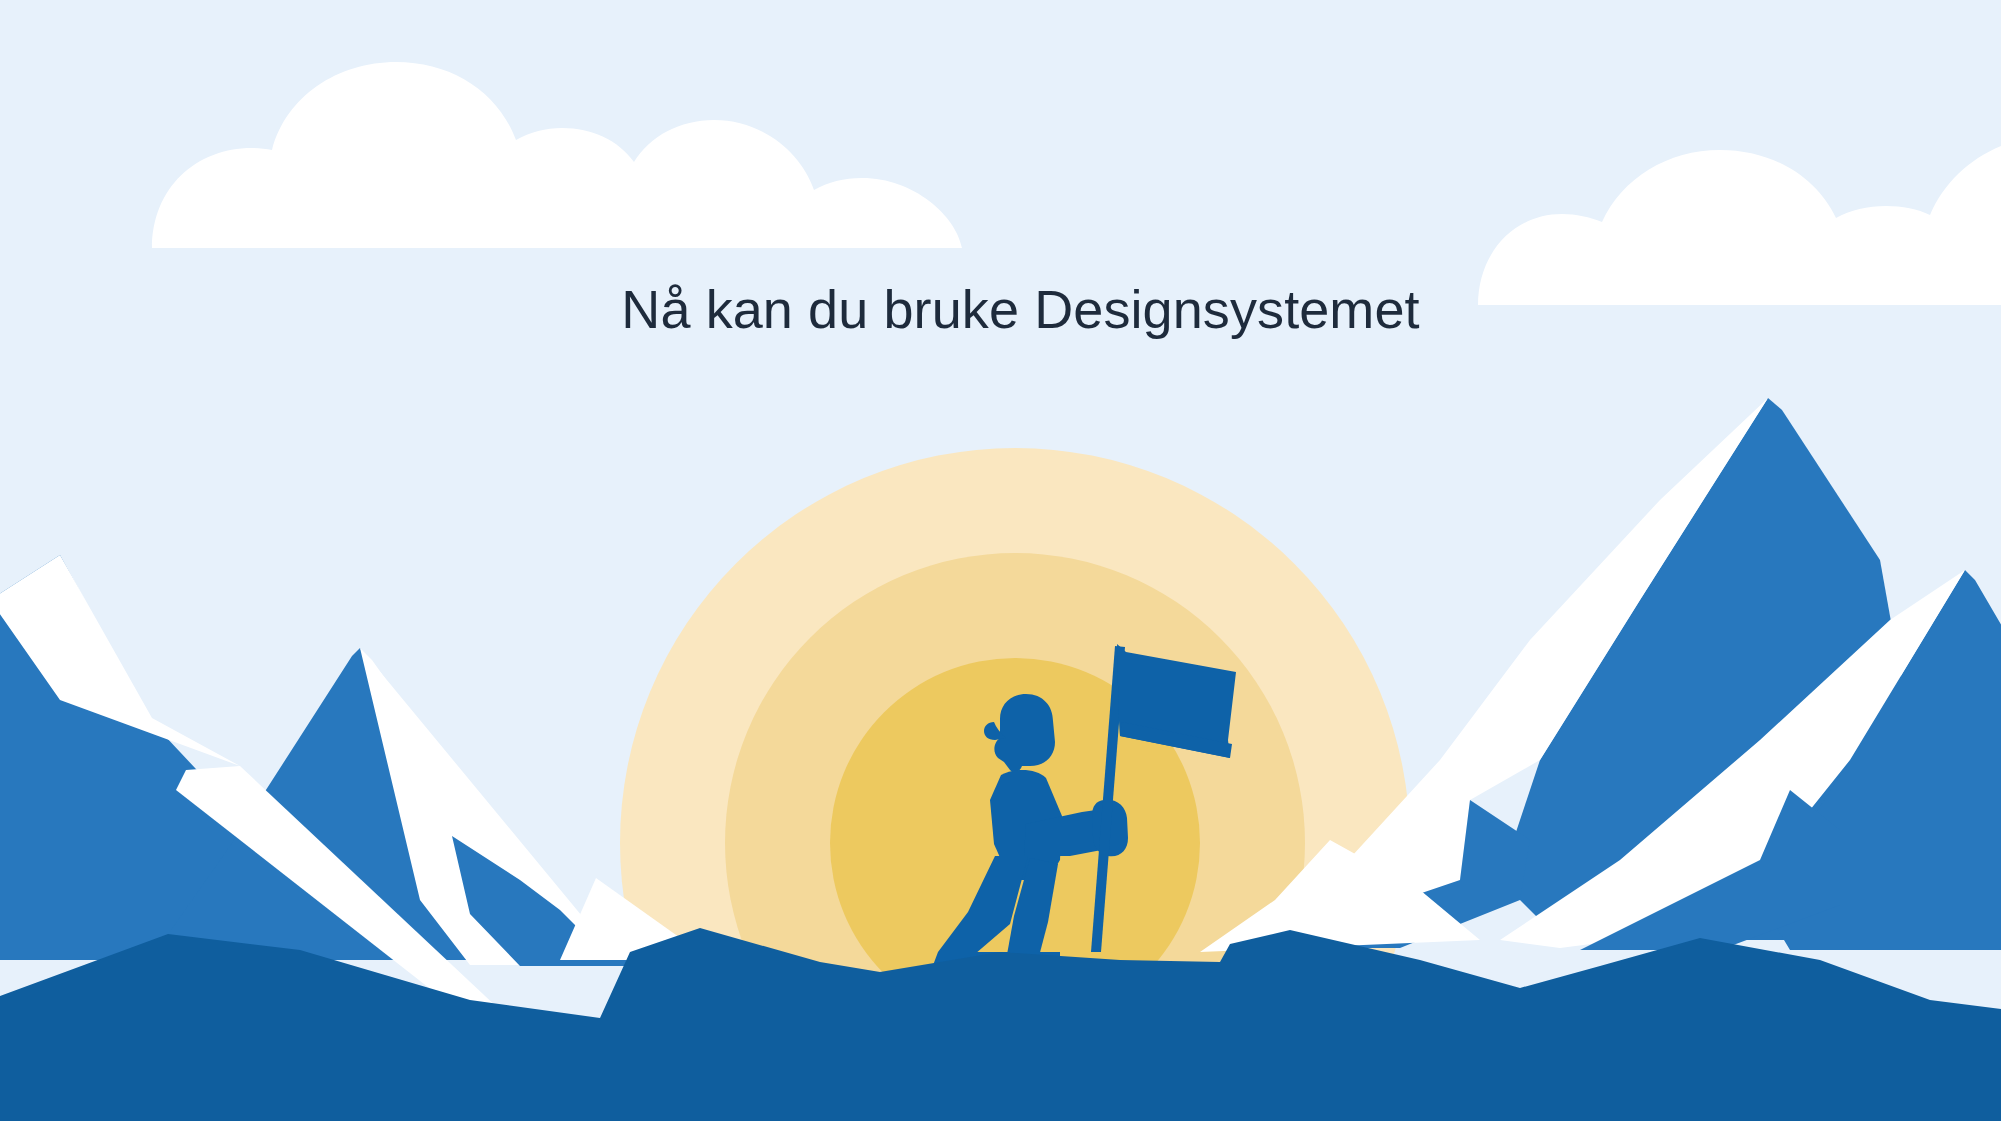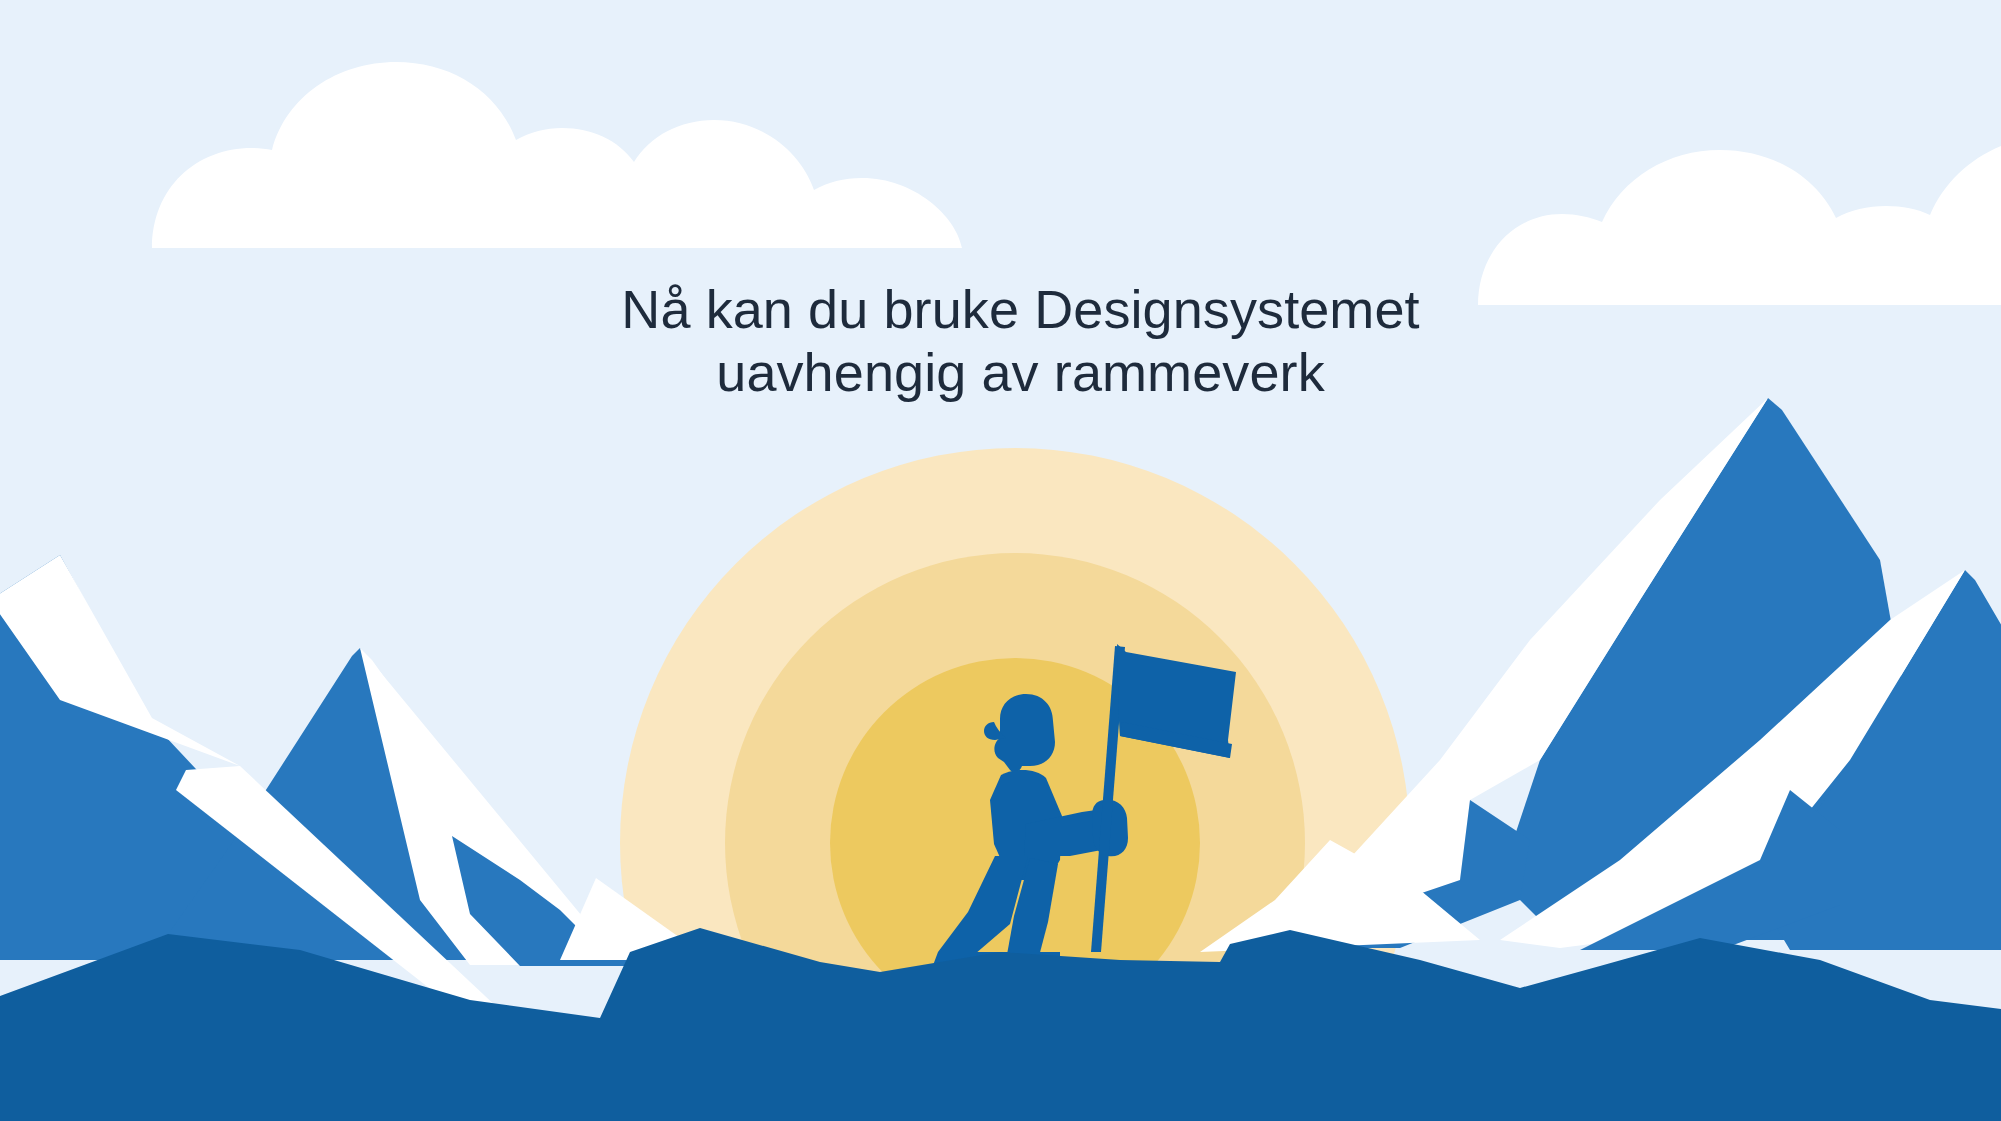--- a/index.html
+++ b/index.html
@@ -222,16 +222,15 @@
                L1930,1000
                L2010,1010
                L2010,1131
                L-10,1131 Z" fill="#0f5e9e"></path>
     </g>
 
   </svg>
 
   <div id="headline-layer">
     <span class="headline-line">Nå kan du bruke Designsystemet</span>
-    <span class="headline-line">uavhengig av rammeverk</span>
   </div>
 
 </div>
 
 </body></html>

